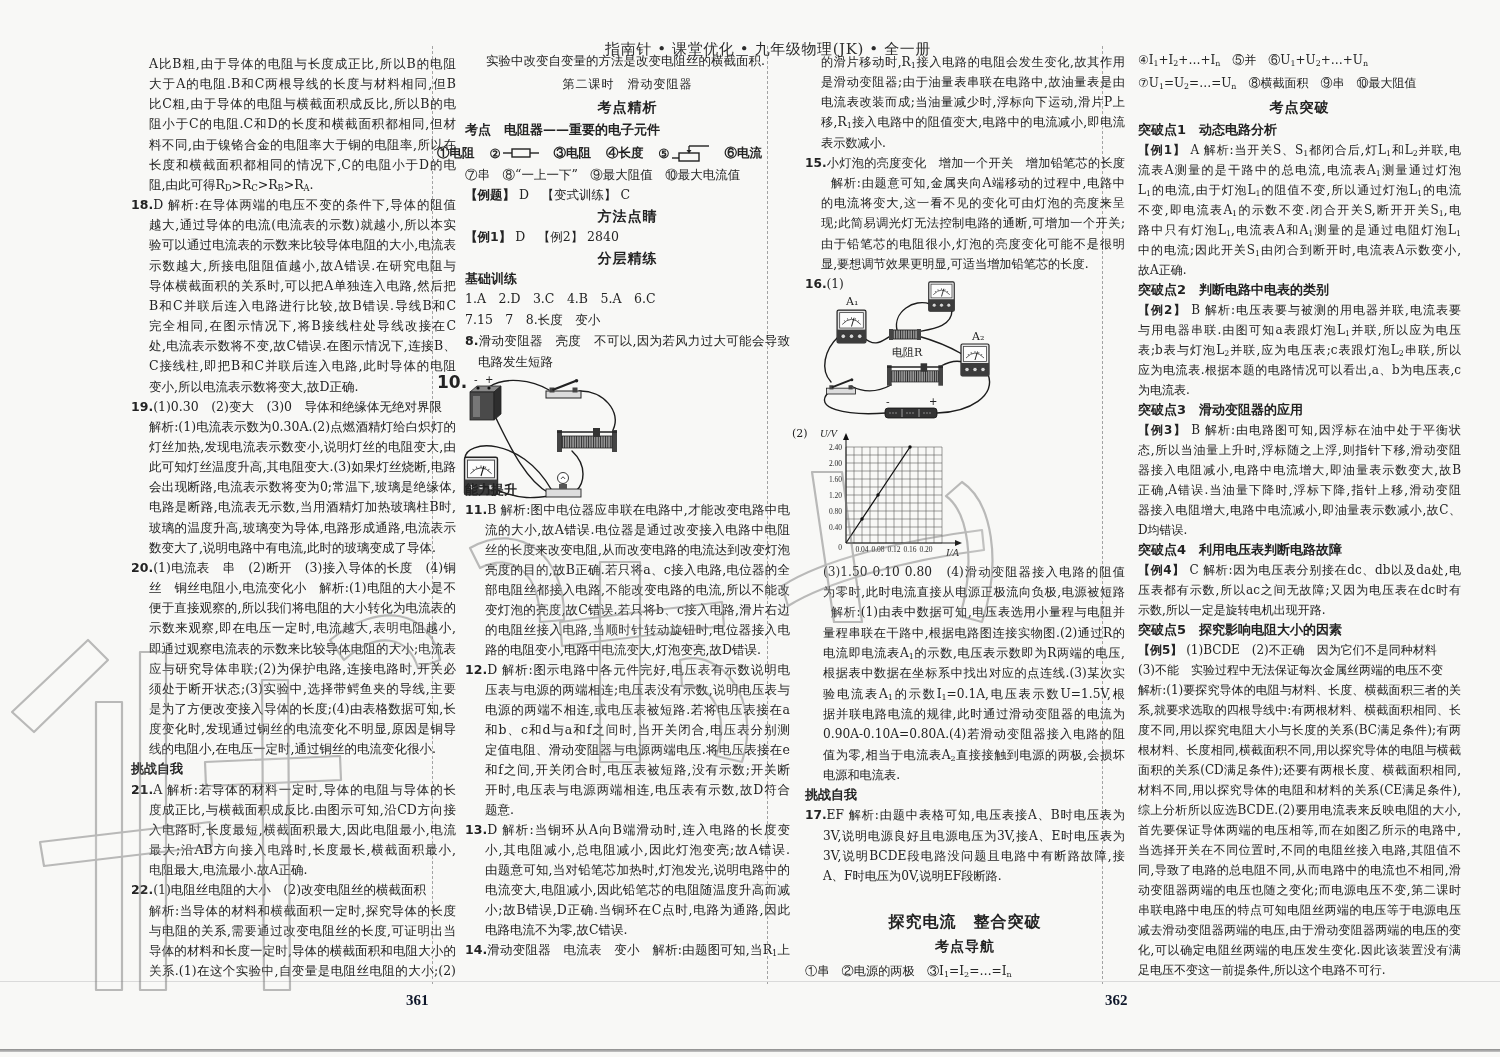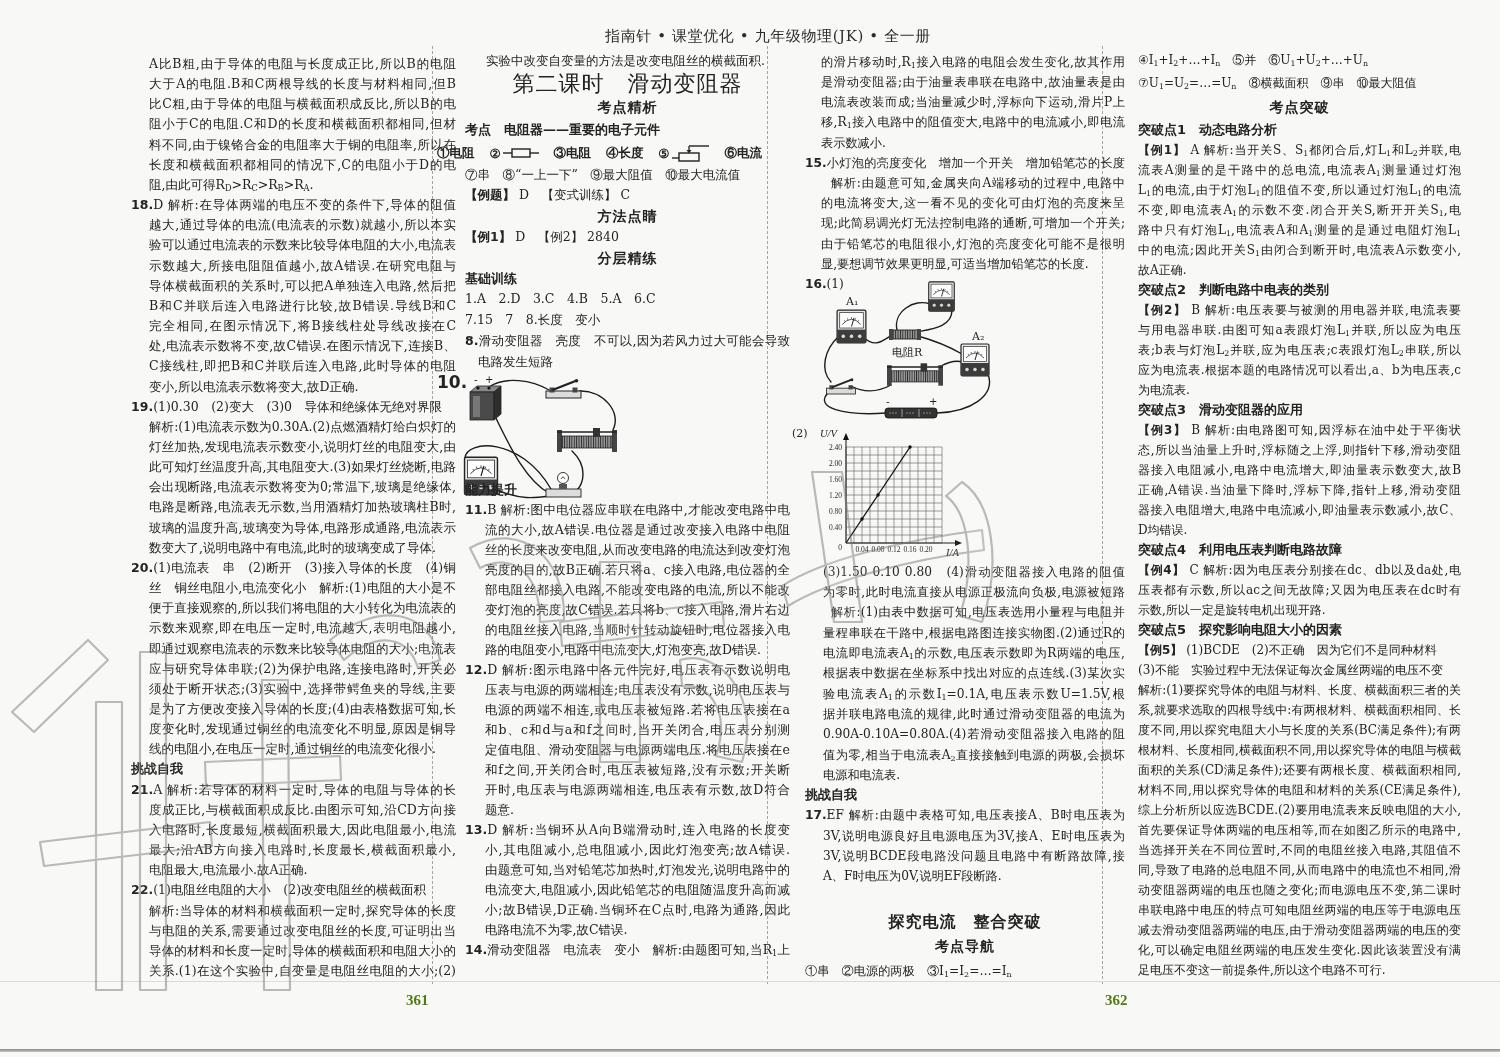--- a/index.html
+++ b/index.html
@@ -1,27 +1,27 @@
 <!DOCTYPE html>
 <html><head>
 <meta charset="utf-8">
 <style>
 html,body{margin:0;padding:0;}
 body{width:1500px;height:1057px;position:relative;overflow:hidden;background:#f8f8f6;color:#232323;font-family:"DejaVu Serif","Liberation Serif",serif;font-feature-settings:"halt" 1;}
-.hdr{position:absolute;left:560px;top:27px;width:416px;text-align:center;font-size:15px;letter-spacing:0.6px;color:#2c2c2c;white-space:pre;z-index:2;}
+.hdr{position:absolute;left:560px;top:40px;width:416px;text-align:center;font-size:15px;letter-spacing:0.6px;color:#2c2c2c;white-space:pre;z-index:2;}
 .vdiv{position:absolute;top:46px;height:938px;width:0;border-left:1px dashed #a3a3a3;z-index:1;}
 .hline{position:absolute;left:0;width:1500px;z-index:1;}
-.pgno{position:absolute;top:992px;font-family:"Liberation Serif",serif;font-weight:bold;font-size:15px;color:#4d7c0f;z-index:2;}
+.pgno{position:absolute;top:992px;font-family:"Liberation Serif",serif;font-weight:bold;font-size:15px;color:#0f172a;z-index:2;}
 .blk{position:absolute;z-index:2;margin-left:28px;}
 .ln{height:var(--lh);line-height:var(--lh);white-space:nowrap;overflow:visible;box-sizing:border-box;}
 .ln.item,.ln.cont,.ln.para{text-align:justify;text-align-last:justify;}
 .ln.cont,.ln.last{padding-left:var(--ind);}
 .ln.para{padding-left:calc(var(--ind) + var(--pind,0px));}
 .ln.single,.ln.last{text-align:left;text-align-last:left;white-space:pre;}
-.ln.heading{text-align:center;font-size:22px;white-space:pre;letter-spacing:1px;}
+.ln.heading{text-align:center;font-size:12px;white-space:pre;letter-spacing:1px;}
 .ln.subheading{text-align:center;font-weight:bold;font-size:14px;font-family:"DejaVu Sans",sans-serif;letter-spacing:1px;}
 .ln.label{font-weight:bold;font-size:13px;font-family:"DejaVu Sans",sans-serif;white-space:pre;}
 .ln .num{font-weight:bold;font-family:"DejaVu Sans",sans-serif;}
 sub{font-size:0.66em;vertical-align:-0.25em;line-height:0;}
 
 #c1{left:103px;top:54px;width:325px;--lh:20.17px;--ind:18px;font-size:12.5px;}
 #c2a{left:437px;top:50.3px;width:325px;--lh:22.8px;--ind:21px;font-size:12.5px;}
 #c2b{left:437px;top:164.6px;width:325px;--lh:20.8px;--ind:13px;font-size:12.5px;}
 #c2c{left:437px;top:480px;width:325px;--lh:20px;--ind:20px;font-size:12.5px;}
 #c3a{left:777px;top:51.9px;width:320px;--lh:20.2px;--ind:16px;--pind:10px;font-size:12.2px;}

